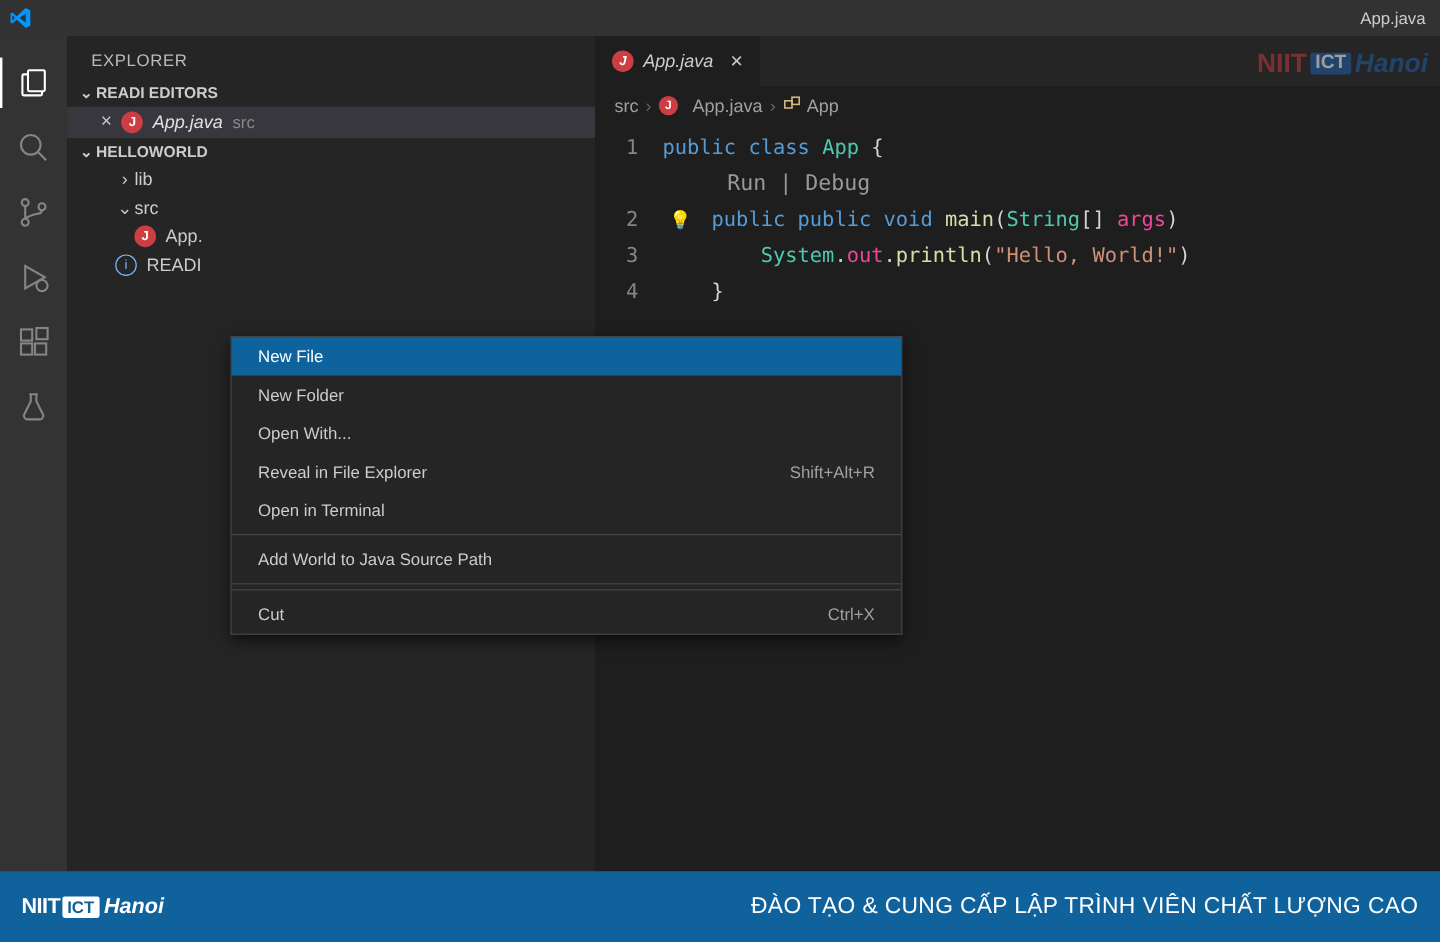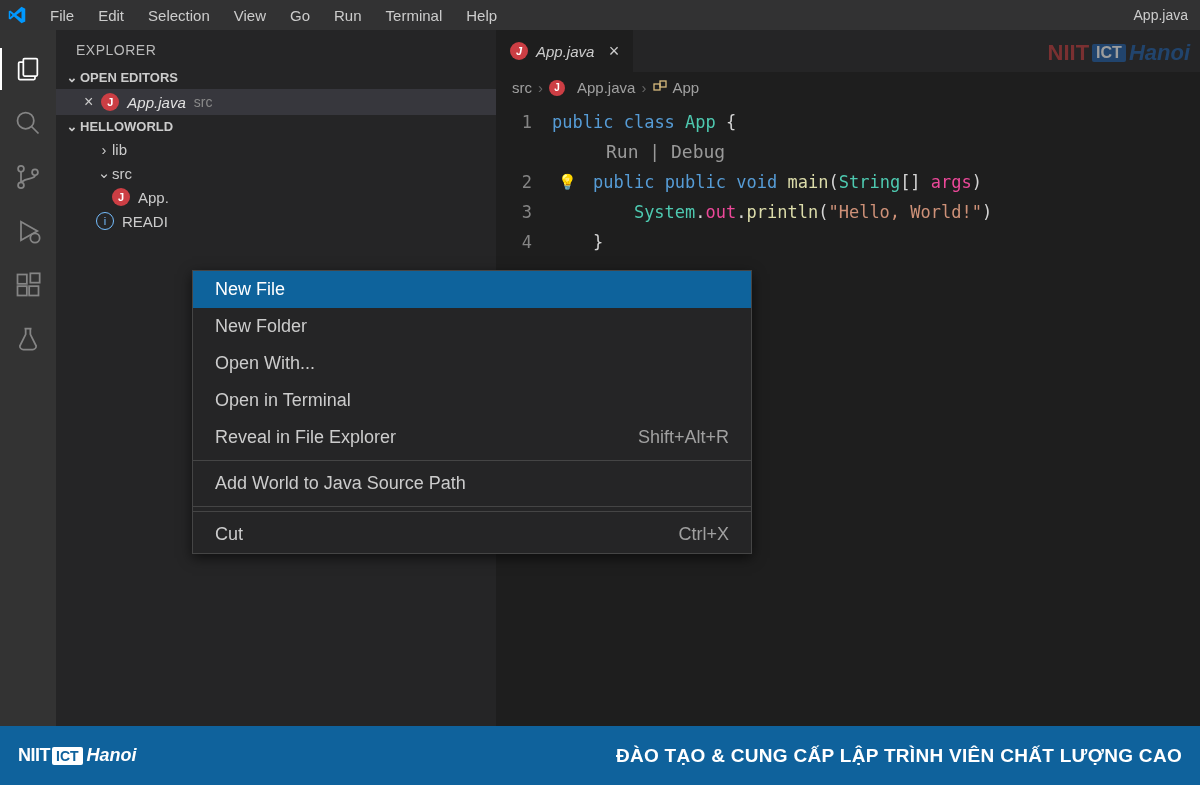--- a/index.html
+++ b/index.html
@@ -206,26 +206,26 @@
 }
 .bulb {
   position: absolute;
   left: 62px;
   color: #ffcc00;
   font-size: 15px;
 }
 .context-menu {
   position: absolute;
   left: 192px;
-  top: 270px;
+  top: 280px;
   width: 560px;
   background: #252526;
   border: 1px solid #454545;
   box-shadow: 0 4px 12px rgba(0,0,0,0.6);
-  font-size: 18px;
+  font-size: 14px;
   z-index: 100;
 }
 .ctx-item {
   display: flex;
   justify-content: space-between;
   padding: 8px 22px;
   cursor: pointer;
   color: #cccccc;
 }
 .ctx-item.selected {
@@ -260,21 +260,21 @@
   background: #fff;
   color: #0f629c;
   padding: 1px 4px;
   margin: 0 2px;
   font-size: 14px;
   border-radius: 2px;
 }
 .footer-text {
   margin-left: auto;
   font-size: 19px;
-  font-weight: 700;
+  font-weight: 400;
   letter-spacing: 0.3px;
 }
 .watermark {
   position: absolute;
   right: 10px;
   top: 40px;
   font-size: 22px;
   font-weight: 700;
   opacity: 0.55;
   display: flex;
@@ -292,30 +292,20 @@
 }
 .watermark .wm-hanoi { color: #1e5fa8; font-style: italic; }
 </style>
 </head>
 <body>
 
 <div class="menubar">
   <svg class="vscode-logo" viewBox="0 0 24 24">
       <path fill="#0098ff" d="M23 3.5L18 1 8 10 3 6 1 7v10l2 1 5-4 10 9 5-2.5v-17zM3 15V9l3 3-3 3zm15 2l-7-5 7-5v10z"></path>
     </svg>
-  <div class="menu-items">
-    <div class="menu-item">File</div>
-    <div class="menu-item">Edit</div>
-    <div class="menu-item">Selection</div>
-    <div class="menu-item">View</div>
-    <div class="menu-item">Go</div>
-    <div class="menu-item">Run</div>
-    <div class="menu-item">Terminal</div>
-    <div class="menu-item">Help</div>
-  </div>
   <div class="menubar-title">App.java</div>
 </div>
 
 <div class="main-row">
 
   <div class="activity-bar">
     <div class="activity-icon active">
       <svg width="28" height="28" viewBox="0 0 24 24" fill="none" stroke="currentColor" stroke-width="1.5">
           <rect x="8" y="3" width="12" height="15" rx="1"></rect>
           <path d="M8 6H5a1 1 0 0 0-1 1v13a1 1 0 0 0 1 1h12a1 1 0 0 0 1-1v-2"></path>
@@ -354,21 +344,21 @@
           <path d="M9 3h6M10 3v5l-5 10a3 3 0 0 0 3 3h8a3 3 0 0 0 3-3l-5-10V3"></path>
         </svg>
     </div>
   </div>
 
   <div class="sidebar">
     <div class="sidebar-title">EXPLORER</div>
 
     <div class="section-header">
       <span class="chevron">⌄</span>
-      <span>OPEN EDITORS</span>
+      <span>READI EDITORS</span>
     </div>
     <div class="open-editor-item">
       <span class="close-x">×</span>
       <span class="java-badge">J</span>
       <span class="filename-italic">App.java</span>
       <span class="file-location">src</span>
     </div>
 
     <div class="section-header">
       <span class="chevron">⌄</span>
@@ -451,26 +441,26 @@
   </div>
   <div class="ctx-item">
     <span>New Folder</span>
       <span class="ctx-shortcut"></span>
   </div>
   <div class="ctx-item">
     <span>Open With...</span>
       <span class="ctx-shortcut"></span>
   </div>
   <div class="ctx-item">
+    <span>Reveal in File Explorer</span>
+      <span class="ctx-shortcut">Shift+Alt+R</span>
+  </div>
+  <div class="ctx-item">
     <span>Open in Terminal</span>
       <span class="ctx-shortcut"></span>
-  </div>
-  <div class="ctx-item">
-    <span>Reveal in File Explorer</span>
-      <span class="ctx-shortcut">Shift+Alt+R</span>
   </div>
   <div class="ctx-sep"></div>
   <div class="ctx-item">
     <span>Add World to Java Source Path</span>
       <span class="ctx-shortcut"></span>
   </div>
   <div class="ctx-sep"></div>
   <div class="ctx-sep"></div>
   <div class="ctx-item">
     <span>Cut</span>

